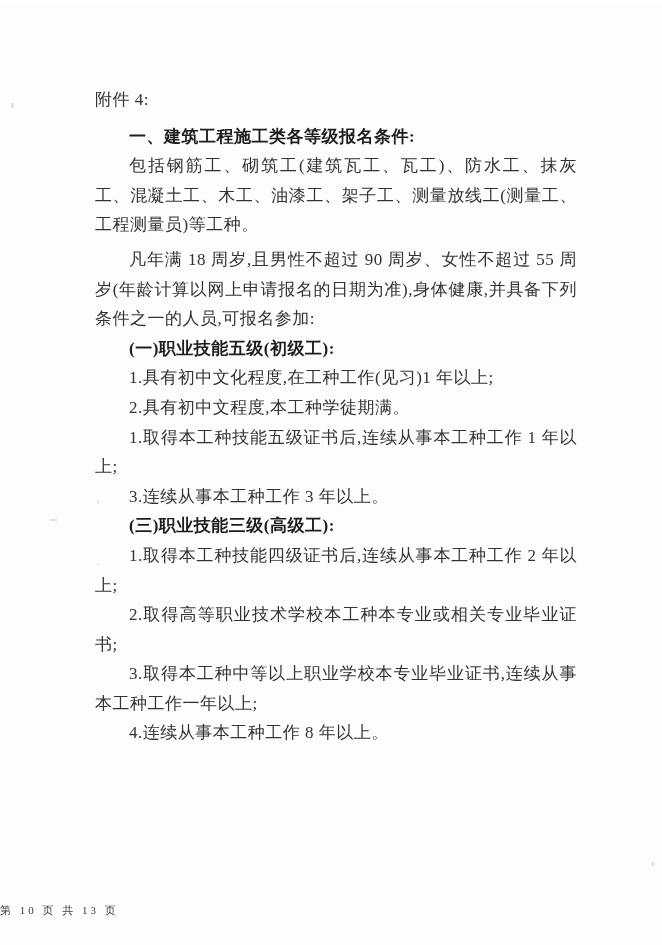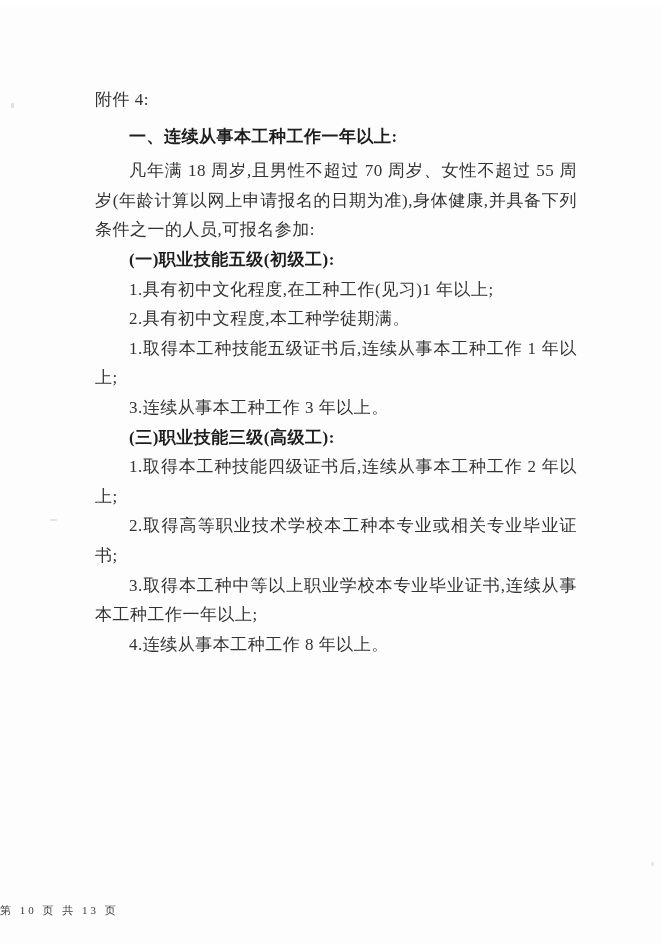--- a/index.html
+++ b/index.html
@@ -64,22 +64,23 @@
   .speck.s4 { left: 97px;  top: 557px; width: 2px; height: 3px; opacity: .4; }
   .speck.s5 { left: 651px; top: 856px; width: 3px; height: 4px; opacity: .45; }
 </style>
 </head>
 <body>
 
 <div class="page">
 
   <div class="content">
     <p class="doc-label">附件 4:</p>
-    <p class="doc-h1">一、连续从事本工种工作一年以上:</p>
-    <p class="doc-para para-gap">凡年满 18 周岁,且男性不超过 70 周岁、女性不超过 55 周岁(年龄计算以网上申请报名的日期为准),身体健康,并具备下列条件之一的人员,可报名参加:</p>
+    <p class="doc-h1">一、建筑工程施工类各等级报名条件:</p>
+    <p class="doc-para">包括钢筋工、砌筑工(建筑瓦工、瓦工)、防水工、抹灰工、混凝土工、木工、油漆工、架子工、测量放线工(测量工、工程测量员)等工种。</p>
+    <p class="doc-para para-gap">凡年满 18 周岁,且男性不超过 90 周岁、女性不超过 55 周岁(年龄计算以网上申请报名的日期为准),身体健康,并具备下列条件之一的人员,可报名参加:</p>
     <p class="doc-h2">(一)职业技能五级(初级工):</p>
     <p class="doc-item">1.具有初中文化程度,在工种工作(见习)1 年以上;</p>
     <p class="doc-item">2.具有初中文程度,本工种学徒期满。</p>
     <p class="doc-item">1.取得本工种技能五级证书后,连续从事本工种工作 1 年以上;</p>
     <p class="doc-item">3.连续从事本工种工作 3 年以上。</p>
     <p class="doc-h2">(三)职业技能三级(高级工):</p>
     <p class="doc-item">1.取得本工种技能四级证书后,连续从事本工种工作 2 年以上;</p>
     <p class="doc-item">2.取得高等职业技术学校本工种本专业或相关专业毕业证书;</p>
     <p class="doc-item">3.取得本工种中等以上职业学校本专业毕业证书,连续从事本工种工作一年以上;</p>
     <p class="doc-item">4.连续从事本工种工作 8 年以上。</p>

